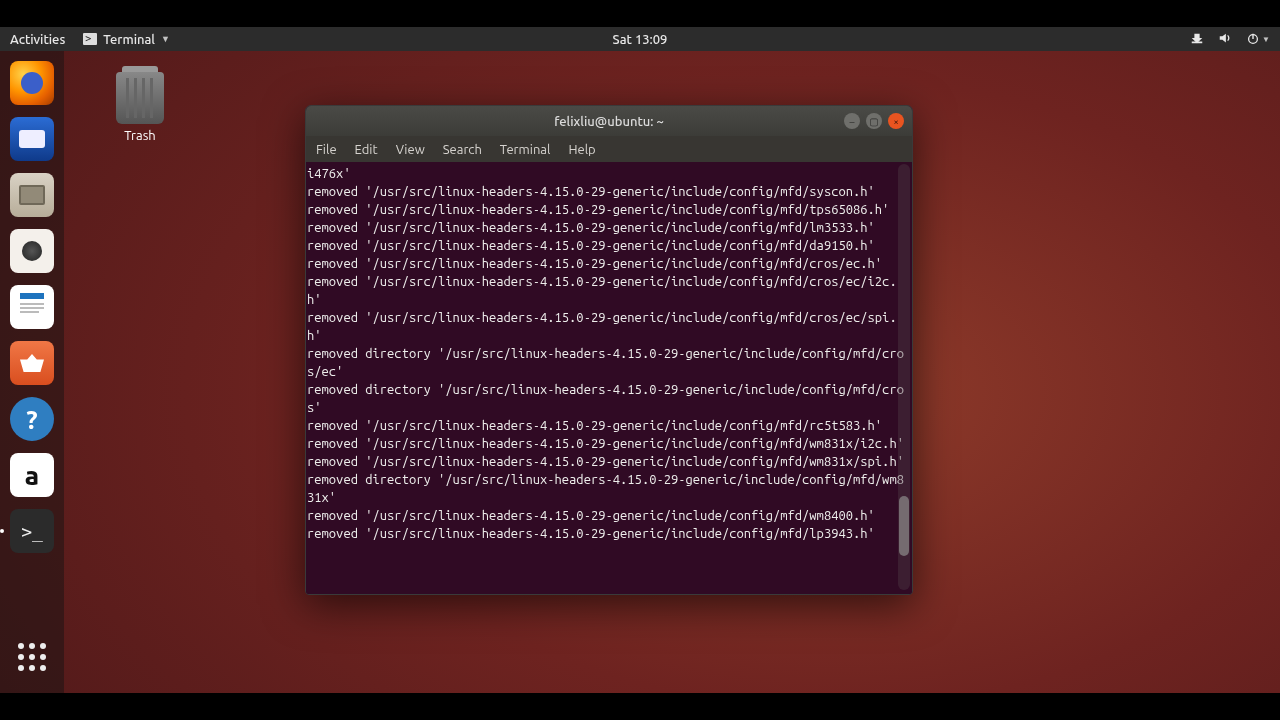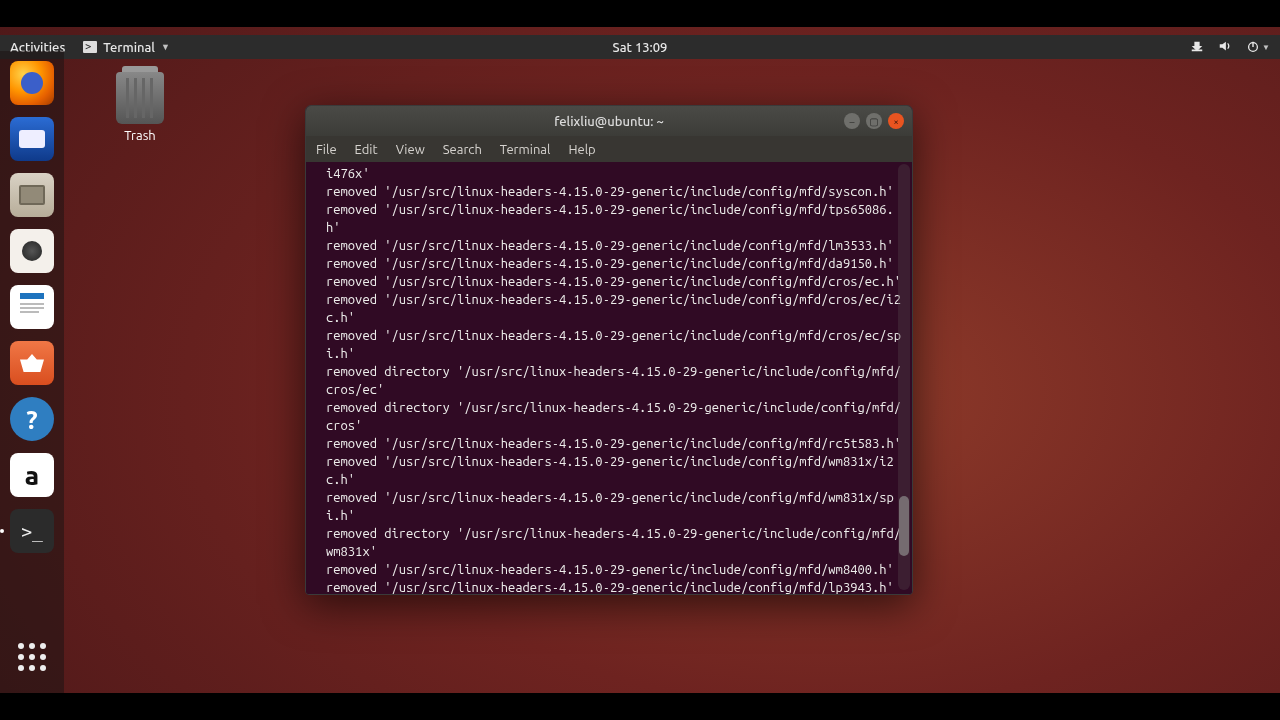--- a/index.html
+++ b/index.html
@@ -26,21 +26,21 @@
   left: 0;
   right: 0;
   bottom: 27px;
   background: radial-gradient(ellipse 1100px 700px at 65% 55%, #8f3b2a 0%, #6e2320 45%, #4a1718 100%);
   overflow: hidden;
 }
 
 
 .top-panel {
   position: absolute;
-  top: 8px; left: 0; right: 0;
+  top: 0; left: 0; right: 0;
   height: 24px;
   background: #2c2c2c;
   color: #e8e8e8;
   display: flex;
   align-items: center;
   font-size: 13px;
   font-weight: 500;
   padding: 0 10px;
 }
 .top-panel .activities { margin-right: 18px; cursor: pointer; }
@@ -144,21 +144,21 @@
   display:flex; align-items:center; gap:18px;
   padding: 0 10px;
   color:#d6d3cf; font-size:13px;
 }
 .term-menubar span{cursor:pointer;}
 .term-body {
   flex:1;
   background:#300a24;
   color:#eeeeec;
   font: 13px/18px "Ubuntu Mono","DejaVu Sans Mono",monospace;
-  padding: 2px 6px 6px 20px;
+  padding: 2px 6px 6px 1px;
   white-space: pre-wrap;
   word-break: break-all;
   overflow:hidden;
 }
 .term-body .line { display:block; }
 .term-scrollbar{
  position:absolute; right:2px; top:58px; bottom:4px; width:12px;
  background: rgba(80,60,70,.4); border-radius:6px;
 }
 .term-scrollbar .thumb{

